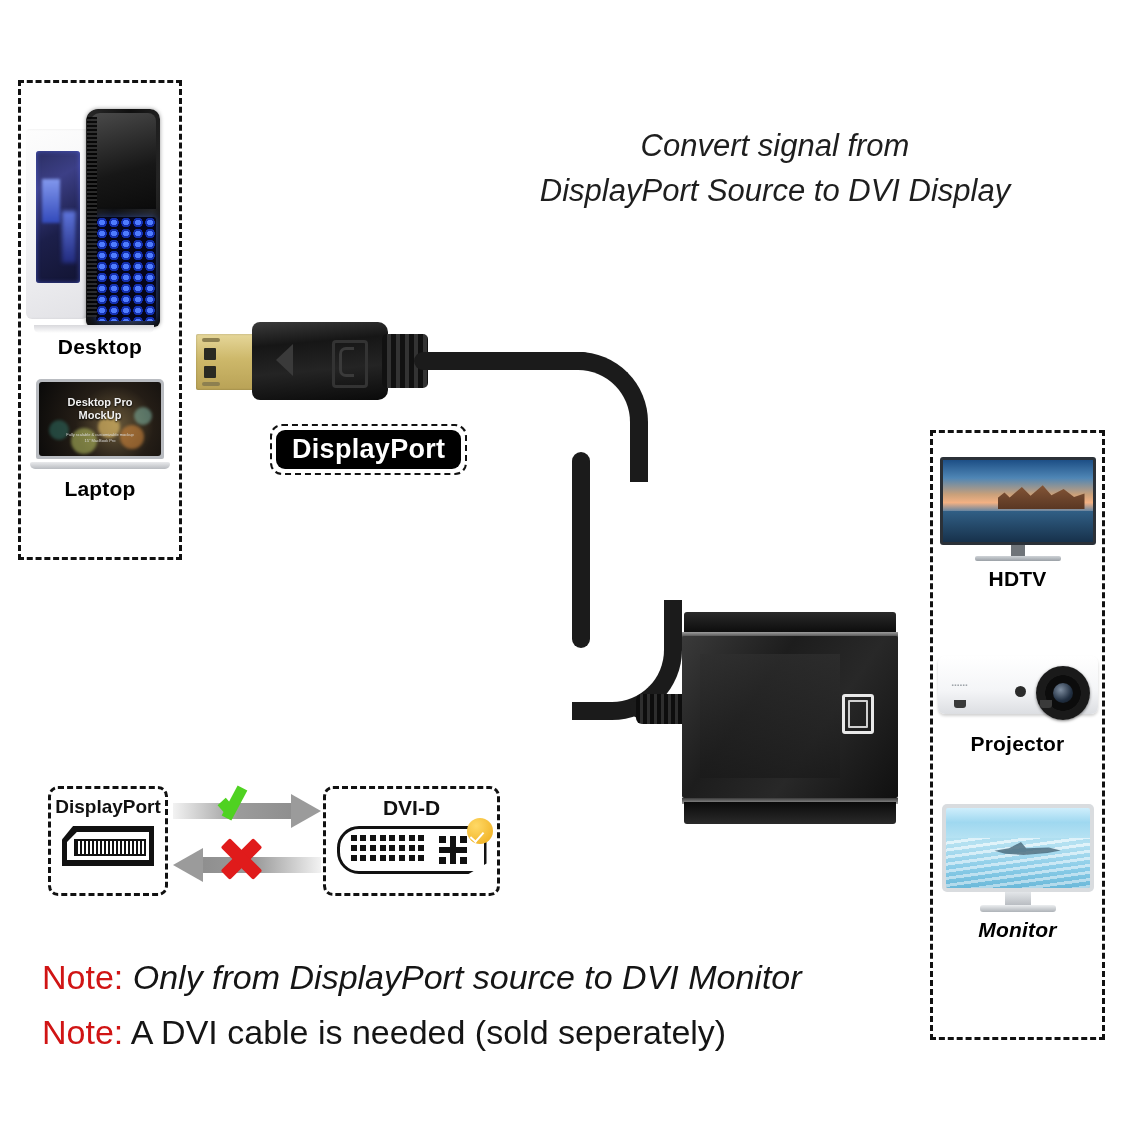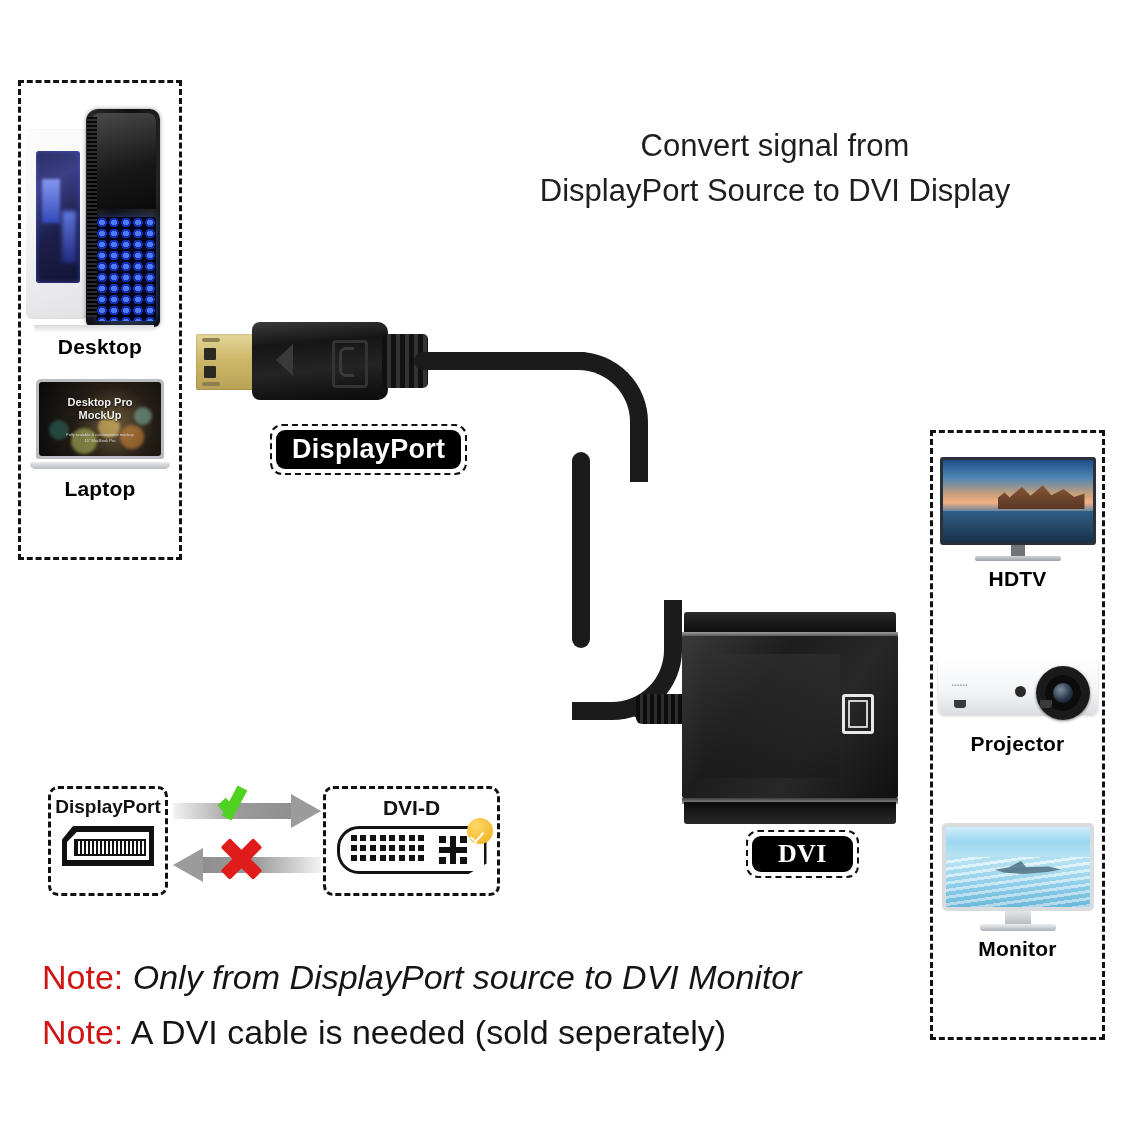--- a/index.html
+++ b/index.html
@@ -12,21 +12,21 @@
   #panel-sources{left:18px;top:80px;width:164px;height:480px;}
   #panel-displays{left:930px;top:430px;width:175px;height:610px;}
 
   .devcell{position:absolute;left:0;width:100%;text-align:center;}
   .devlabel{font-weight:bold;font-size:21px;letter-spacing:.2px;color:#000;margin-top:2px;}
 
   
   #heading-block{position:absolute;left:430px;top:100px;width:690px;text-align:center;}
   #title{font-size:49px;font-weight:bold;letter-spacing:-0.5px;color:#232323;line-height:1.05;
          font-family:"Liberation Sans", sans-serif;}
-  #sub1,#sub2{font-size:31px;color:#1e1e1e;line-height:1.45;}
+  #sub1,#sub2{font-style:italic;font-size:31px;color:#1e1e1e;line-height:1.45;}
   #sub1{margin-top:24px;}
 
   
   .tower{position:relative;width:152px;height:230px;margin:6px auto 0;}
   .tower .side{position:absolute;left:2px;top:26px;width:62px;height:190px;background:
       linear-gradient(160deg,#fdfdfd 0%,#f2f2f4 55%,#e2e2e6 100%);
       border-radius:4px 0 6px 6px;box-shadow:inset -2px 0 3px rgba(0,0,0,.08);}
   .tower .window{position:absolute;left:10px;top:22px;width:44px;height:132px;border-radius:3px;
       background:linear-gradient(150deg,#2b2f63 0%,#3c3f86 25%,#1c1f4a 60%,#121433 100%);
       box-shadow:0 0 5px rgba(90,110,255,.55) inset;overflow:hidden;}
@@ -289,21 +289,21 @@
           <div class="lens">
             <div class="lensin"></div>
           </div>
           <div class="leg" style="left:16px;"></div>
           <div class="leg" style="right:46px;"></div>
         </div>
       </div>
       <div class="devlabel">Projector</div>
     </div>
 
-    <div class="devcell" style="top:390px;">
+    <div class="devcell" style="top:371px;font-style:italic;">
       <div class="mon">
         <div class="bez">
           <div class="pic">
             <div class="sand"></div>
             <div class="shark"></div>
           </div>
         </div>
         <div class="stand"></div>
         <div class="foot"></div>
       </div>
@@ -340,23 +340,20 @@
         <div class="inner"></div>
         <div class="icon"></div>
       </div>
       <div class="bevB"></div>
       <div class="capB"></div>
     </div>
   </div>
 
   <div class="pill" id="pill-displayport">
     <span>DisplayPort</span>
-  </div>
-  <div class="pill" id="pill-dvi">
-    <span>DVI</span>
   </div>
 
   <div id="compat">
     <div class="connbox" id="box-dp">
       <div class="connname">DisplayPort</div>
       <div class="dpport">
         <div class="shell"></div>
         <div class="cav"></div>
         <div class="pins"></div>
       </div>

